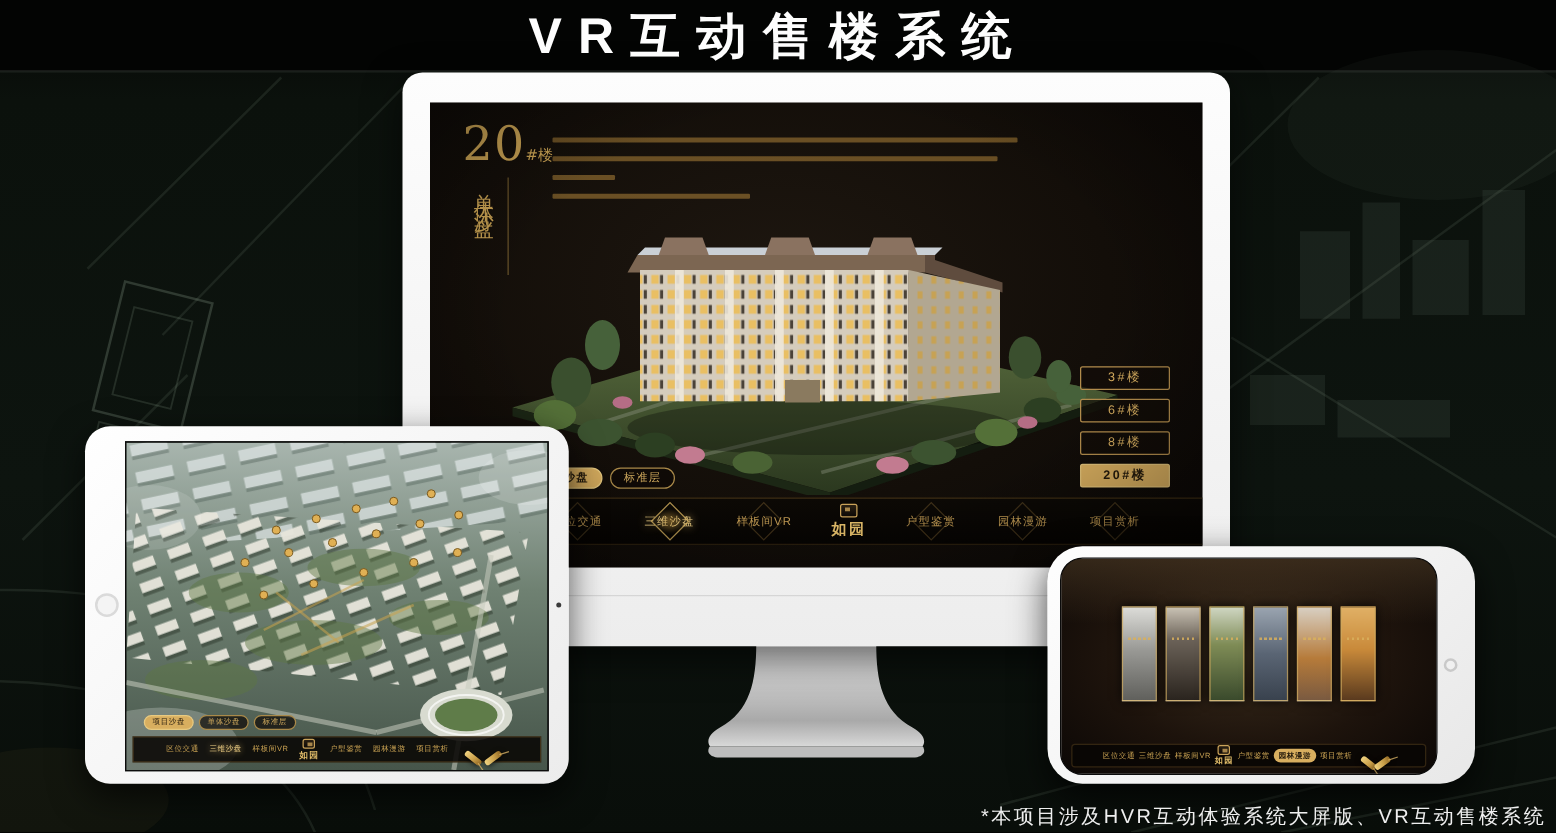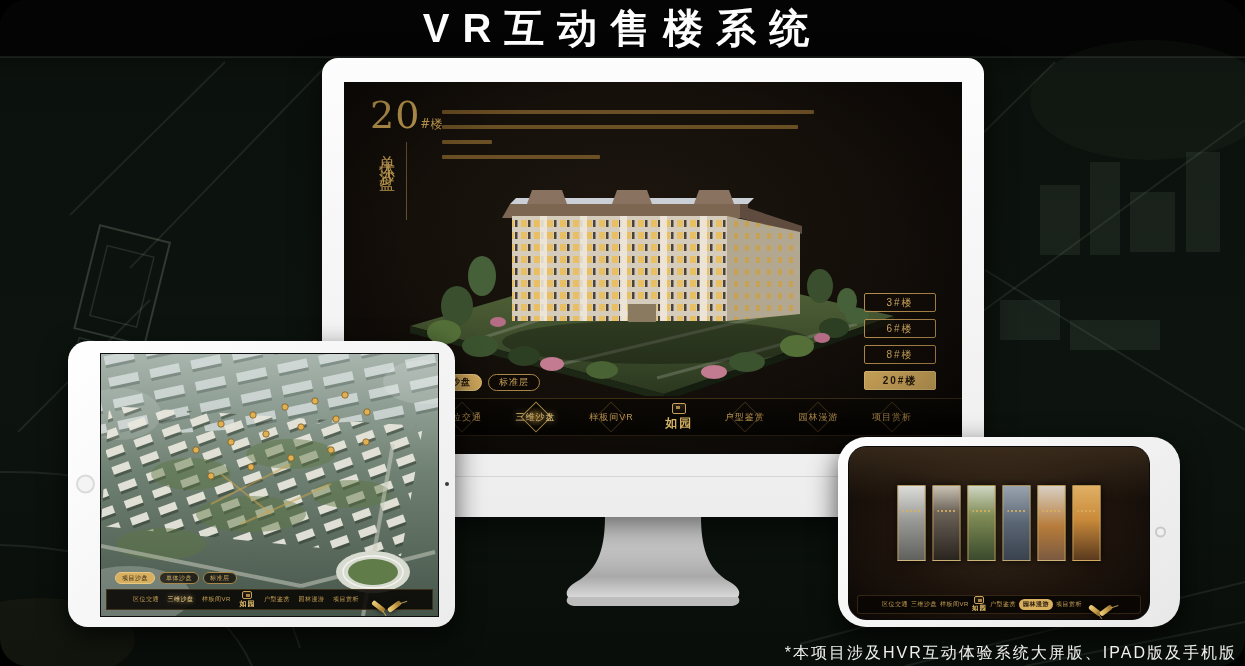--- a/index.html
+++ b/index.html
@@ -1,18 +1,18 @@
 <!DOCTYPE html>
 <html><head>
 <meta charset="utf-8">
 <style>
   html,body{margin:0;padding:0;background:#000;}
   #stage{position:relative;width:1245px;height:666px;overflow:hidden;
     background:linear-gradient(#050605,#0b110c 12%,#0d140f 58%,#090e0a);
-    font-family:"Liberation Sans",sans-serif;border-radius:27px;}
+    font-family:"Liberation Sans",sans-serif;}
   .abs{position:absolute;}
 
   
   #bg-map{left:0;top:0;width:1245px;height:666px;z-index:0;}
 
   
   .page-title{left:0;right:0;top:1px;text-align:center;z-index:6;
     font-size:40px;font-weight:bold;color:#fdfdfd;letter-spacing:13px;}
   .footnote{right:8px;bottom:2px;z-index:6;font-size:16px;color:#efefef;letter-spacing:2px;}
 
@@ -415,15 +415,15 @@
         <div class="p-nav-item">户型鉴赏</div>
         <div class="p-nav-item active">园林漫游</div>
         <div class="p-nav-item">项目赏析</div>
         <div class="abs scroll-icon p-scroll left"></div>
         <div class="abs scroll-icon p-scroll right"></div>
       </div>
     </div>
     <div class="abs phone-cam"></div>
   </div>
 
-  <div class="abs footnote">*本项目涉及HVR互动体验系统大屏版、IPAD版及手机版</div>
+  <div class="abs footnote">*本项目涉及HVR互动体验系统大屏版、VR互动售楼系统</div>
 
 </div>
 
 </body></html>

